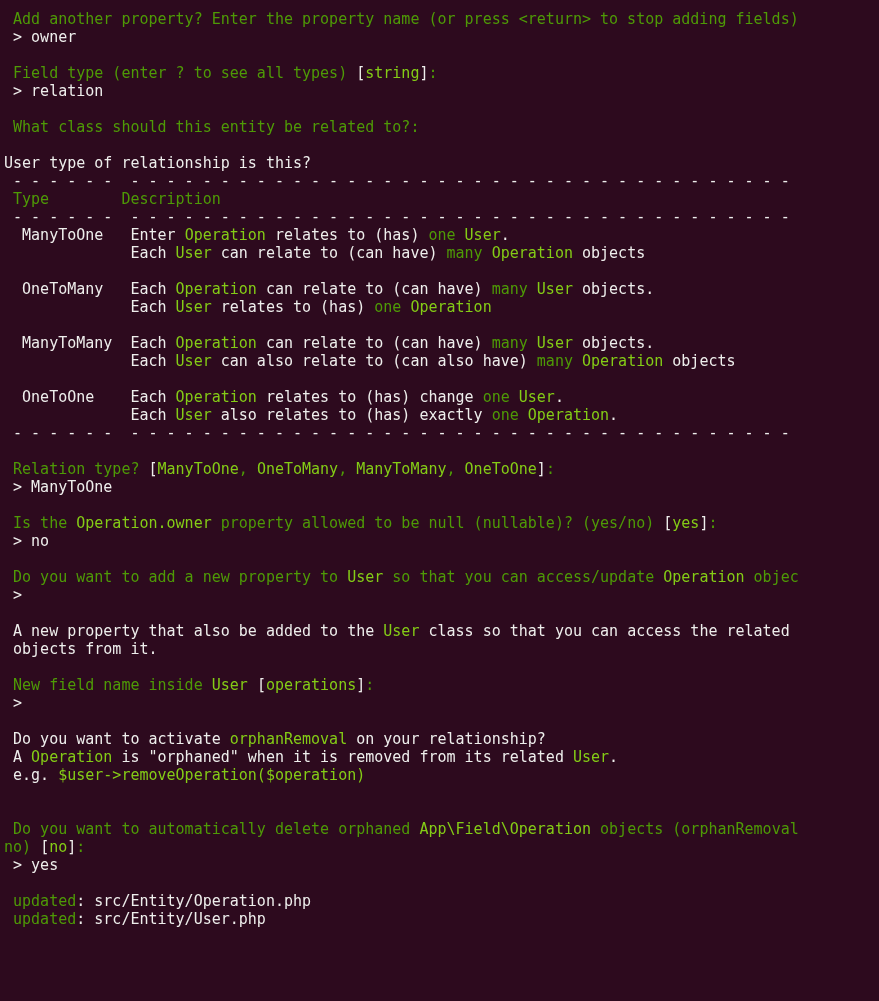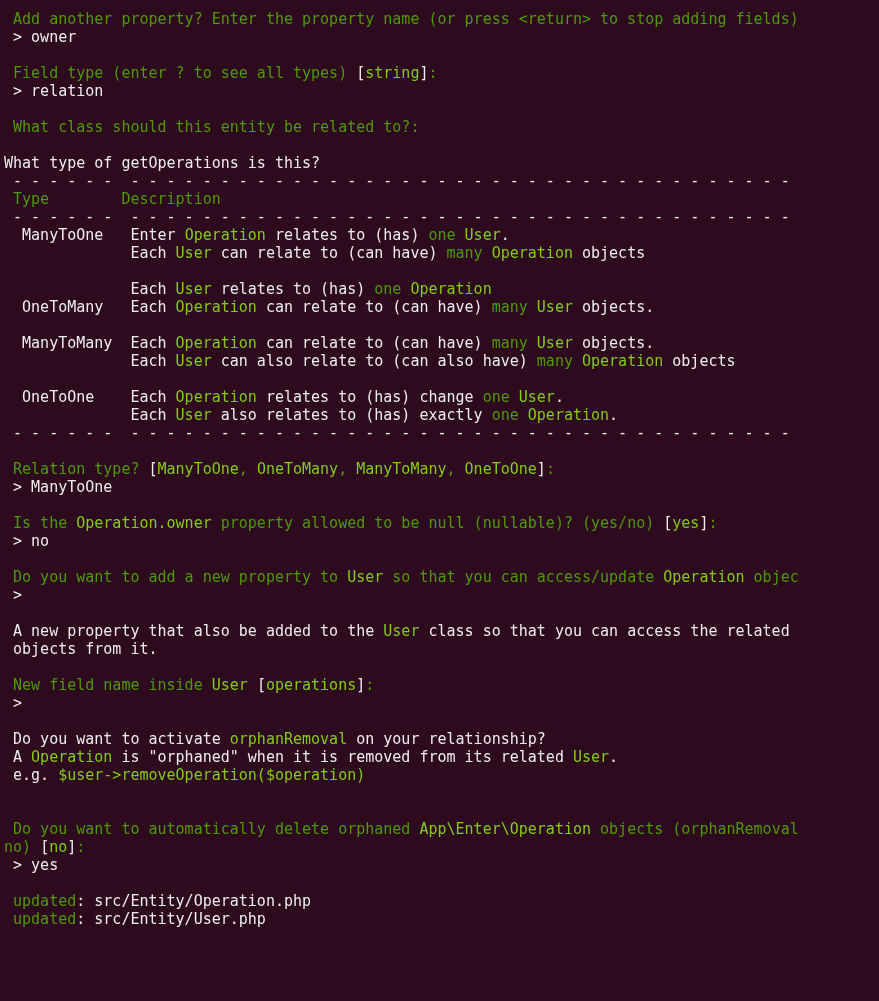--- a/index.html
+++ b/index.html
@@ -41,29 +41,29 @@
 <div id="terminal">
   <div id="screen">
       <div class="row"><span class="c-green"> Add another property? Enter the property name (or press &lt;return&gt; to stop adding fields)</span><span class="c-green">:</span></div>
       <div class="row"><span class="c-white"> &gt; </span><span class="c-white">owner</span></div>
       <div class="row">&nbsp;</div>
       <div class="row"><span class="c-green"> Field type (enter ? to see all types) </span><span class="c-white">[</span><span class="c-yellow">string</span><span class="c-white">]</span><span class="c-green">:</span></div>
       <div class="row"><span class="c-white"> &gt; </span><span class="c-white">relation</span></div>
       <div class="row">&nbsp;</div>
       <div class="row"><span class="c-green"> What class should this entity be related to?:</span></div>
       <div class="row">&nbsp;</div>
-      <div class="row"><span class="c-white">What type of getOperations is this?</span></div>
+      <div class="row"><span class="c-white">User type of relationship is this?</span></div>
       <div class="row"><span class="c-white"> - - - - - -  - - - - - - - - - - - - - - - - - - - - - - - - - - - - - - - - - - - - -</span></div>
       <div class="row"><span class="c-white"> </span><span class="c-green">Type</span><span class="c-white">        </span><span class="c-green">Description</span></div>
       <div class="row"><span class="c-white"> - - - - - -  - - - - - - - - - - - - - - - - - - - - - - - - - - - - - - - - - - - - -</span></div>
       <div class="row"><span class="c-white">  ManyToOne   Enter </span><span class="c-yellow">Operation</span><span class="c-white"> relates to (has) </span><span class="c-green">one</span><span class="c-white"> </span><span class="c-yellow">User</span><span class="c-white">.</span></div>
       <div class="row"><span class="c-white">              Each </span><span class="c-yellow">User</span><span class="c-white"> can relate to (can have) </span><span class="c-green">many</span><span class="c-white"> </span><span class="c-yellow">Operation</span><span class="c-white"> objects</span></div>
       <div class="row">&nbsp;</div>
+      <div class="row"><span class="c-white">  OneToMany   Each </span><span class="c-yellow">Operation</span><span class="c-white"> can relate to (can have) </span><span class="c-green">many</span><span class="c-white"> </span><span class="c-yellow">User</span><span class="c-white"> objects.</span></div>
       <div class="row"><span class="c-white">              Each </span><span class="c-yellow">User</span><span class="c-white"> relates to (has) </span><span class="c-green">one</span><span class="c-white"> </span><span class="c-yellow">Operation</span></div>
-      <div class="row"><span class="c-white">  OneToMany   Each </span><span class="c-yellow">Operation</span><span class="c-white"> can relate to (can have) </span><span class="c-green">many</span><span class="c-white"> </span><span class="c-yellow">User</span><span class="c-white"> objects.</span></div>
       <div class="row">&nbsp;</div>
       <div class="row"><span class="c-white">  ManyToMany  Each </span><span class="c-yellow">Operation</span><span class="c-white"> can relate to (can have) </span><span class="c-green">many</span><span class="c-white"> </span><span class="c-yellow">User</span><span class="c-white"> objects.</span></div>
       <div class="row"><span class="c-white">              Each </span><span class="c-yellow">User</span><span class="c-white"> can also relate to (can also have) </span><span class="c-green">many</span><span class="c-white"> </span><span class="c-yellow">Operation</span><span class="c-white"> objects</span></div>
       <div class="row">&nbsp;</div>
       <div class="row"><span class="c-white">  OneToOne    Each </span><span class="c-yellow">Operation</span><span class="c-white"> relates to (has) change </span><span class="c-green">one</span><span class="c-white"> </span><span class="c-yellow">User</span><span class="c-white">.</span></div>
       <div class="row"><span class="c-white">              Each </span><span class="c-yellow">User</span><span class="c-white"> also relates to (has) exactly </span><span class="c-green">one</span><span class="c-white"> </span><span class="c-yellow">Operation</span><span class="c-white">.</span></div>
       <div class="row"><span class="c-white"> - - - - - -  - - - - - - - - - - - - - - - - - - - - - - - - - - - - - - - - - - - - -</span></div>
       <div class="row">&nbsp;</div>
       <div class="row"><span class="c-green"> Relation type? </span><span class="c-white">[</span><span class="c-yellow">ManyToOne</span><span class="c-green">, </span><span class="c-yellow">OneToMany</span><span class="c-green">, </span><span class="c-yellow">ManyToMany</span><span class="c-green">, </span><span class="c-yellow">OneToOne</span><span class="c-white">]</span><span class="c-green">:</span></div>
       <div class="row"><span class="c-white"> &gt; </span><span class="c-white">ManyToOne</span></div>
@@ -78,21 +78,21 @@
       <div class="row"><span class="c-white"> objects from it.</span></div>
       <div class="row">&nbsp;</div>
       <div class="row"><span class="c-green"> New field name inside </span><span class="c-yellow">User</span><span class="c-green"> </span><span class="c-white">[</span><span class="c-yellow">operations</span><span class="c-white">]</span><span class="c-green">:</span></div>
       <div class="row"><span class="c-white"> &gt;</span></div>
       <div class="row">&nbsp;</div>
       <div class="row"><span class="c-white"> Do you want to activate </span><span class="c-yellow">orphanRemoval</span><span class="c-white"> on your relationship?</span></div>
       <div class="row"><span class="c-white"> A </span><span class="c-yellow">Operation</span><span class="c-white"> is "orphaned" when it is removed from its related </span><span class="c-yellow">User</span><span class="c-white">.</span></div>
       <div class="row"><span class="c-white"> e.g. </span><span class="c-yellow">$user-&gt;removeOperation($operation)</span></div>
       <div class="row">&nbsp;</div>
       <div class="row">&nbsp;</div>
-      <div class="row"><span class="c-green"> Do you want to automatically delete orphaned </span><span class="c-yellow">App\Enter\Operation</span><span class="c-green"> objects (orphanRemoval)? (yes/</span></div>
+      <div class="row"><span class="c-green"> Do you want to automatically delete orphaned </span><span class="c-yellow">App\Field\Operation</span><span class="c-green"> objects (orphanRemoval)? (yes/</span></div>
       <div class="row"><span class="c-green">no) </span><span class="c-white">[</span><span class="c-yellow">no</span><span class="c-white">]</span><span class="c-green">:</span></div>
       <div class="row"><span class="c-white"> &gt; </span><span class="c-white">yes</span></div>
       <div class="row">&nbsp;</div>
       <div class="row"><span class="c-green"> updated</span><span class="c-white">: src/Entity/Operation.php</span></div>
       <div class="row"><span class="c-green"> updated</span><span class="c-white">: src/Entity/User.php</span></div>
       <div class="row">&nbsp;</div>
     </div>
 </div>
 
 </body></html>

